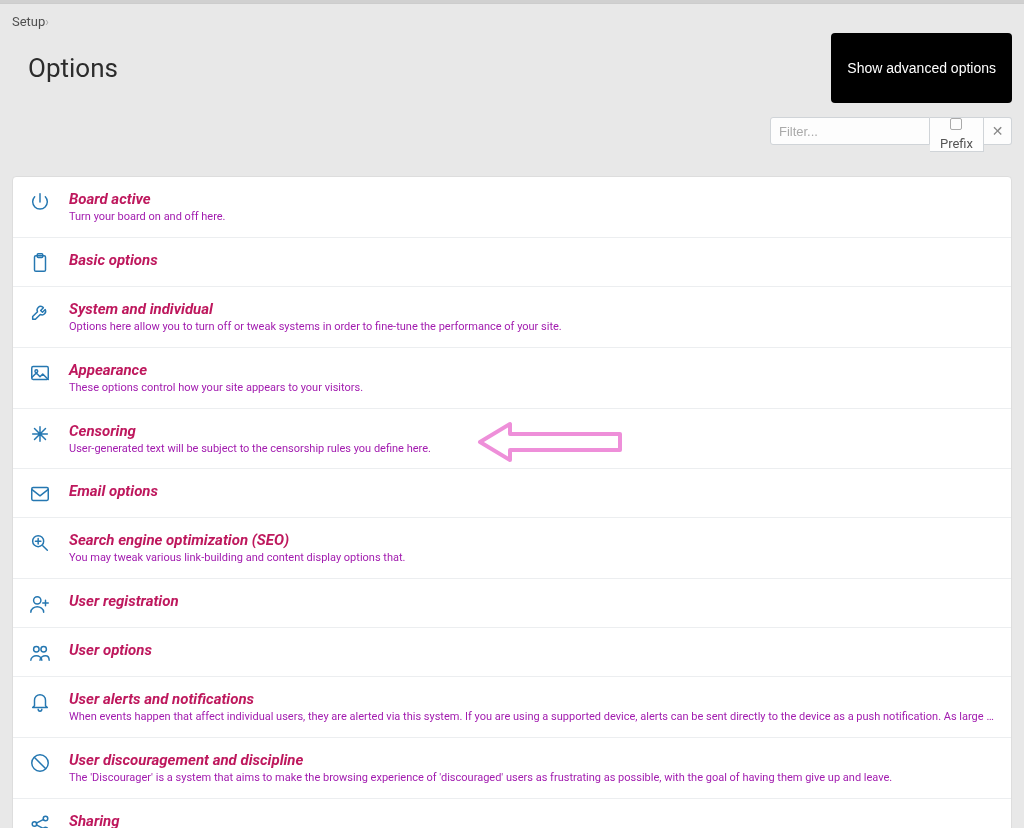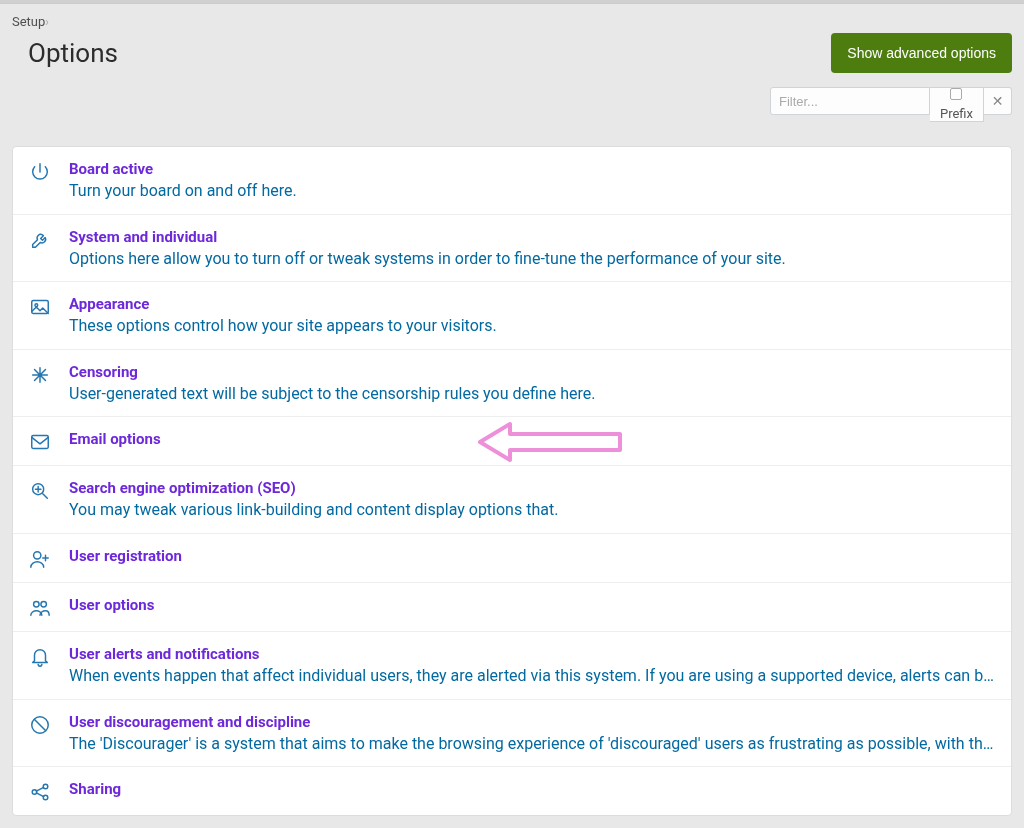--- a/index.html
+++ b/index.html
@@ -32,26 +32,26 @@
       padding: 4px 12px 14px 12px;
       justify-content:space-between;
       margin-left:16px;
     }
     .page-title {
       font-size:26px;
       font-weight:400;
       color:#2c2c2c;
     }
     .adv-btn {
-      background:#4d7c0f;
+      background:#000000;
       color:#fff;
       border:none;
       border-radius:4px;
       font-size:14px;
-      padding:12px 16px;
+      padding:27px 16px;
       cursor:pointer;
     }
     .filter-row {
       display:flex;
       justify-content:flex-end;
       padding: 0 12px 24px 12px;
       gap:0;
     }
     .filter-input {
       width:160px;
@@ -113,30 +113,31 @@
       width:40px;
       flex: 0 0 40px;
       display:flex;
       align-items:flex-start;
       justify-content:flex-start;
       color:#2577b1;
       padding-top:2px;
     }
     .row-body { flex:1; min-width:0; }
     .row-title {
-      color:#6d28d9;
+      color:#be185d;
       font-weight:700;
       font-size:15px;
       margin-bottom:2px;
       cursor:pointer;
       display:inline-block;
+      font-style:italic;
     }
     .row-desc {
-      color:#0369a1;
-      font-size:16px;
+      color:#a21caf;
+      font-size:11px;
       line-height:1.35;
       white-space:nowrap;
       overflow:hidden;
       text-overflow:ellipsis;
     }
     svg.ic { width:22px; height:22px; stroke:#2577b1; fill:none; stroke-width:1.6; stroke-linecap:round; stroke-linejoin:round; }
     .arrow-annot {
       position:absolute;
       left:450px;
       top:418px;
@@ -177,20 +178,31 @@
           <path d="M12 3v9"></path>
           <path d="M6.2 6.2a8 8 0 1 0 11.6 0"></path>
         </svg>
     </div>
     <div class="row-body">
       <div class="row-title">Board active</div>
       <div class="row-desc">Turn your board on and off here.</div>
     </div>
   </div>
 
+  <div class="row">
+    <div class="row-icon">
+      <svg class="ic" viewBox="0 0 24 24">
+          <rect x="6" y="4" width="12" height="17" rx="1.5"></rect>
+          <rect x="9" y="2" width="6" height="4" rx="1"></rect>
+        </svg>
+    </div>
+    <div class="row-body">
+      <div class="row-title">Basic options</div>
+    </div>
+  </div>
 
   <div class="row">
     <div class="row-icon">
       <svg class="ic" viewBox="0 0 24 24">
           <path d="M14.7 6.3a4 4 0 0 0-5.4 5.4L4 17v3h3l5.3-5.3a4 4 0 0 0 5.4-5.4l-3 3-2-2 3-3z"></path>
         </svg>
     </div>
     <div class="row-body">
       <div class="row-title">System and individual</div>
       <div class="row-desc">Options here allow you to turn off or tweak systems in order to fine-tune the performance of your site.</div>

